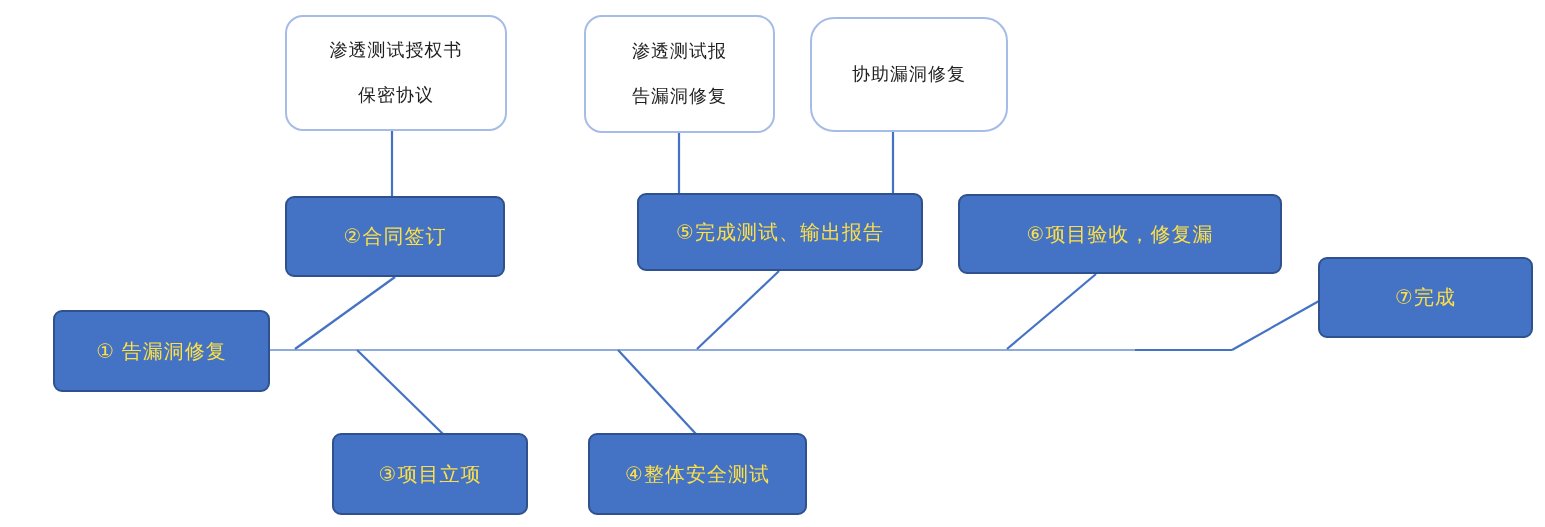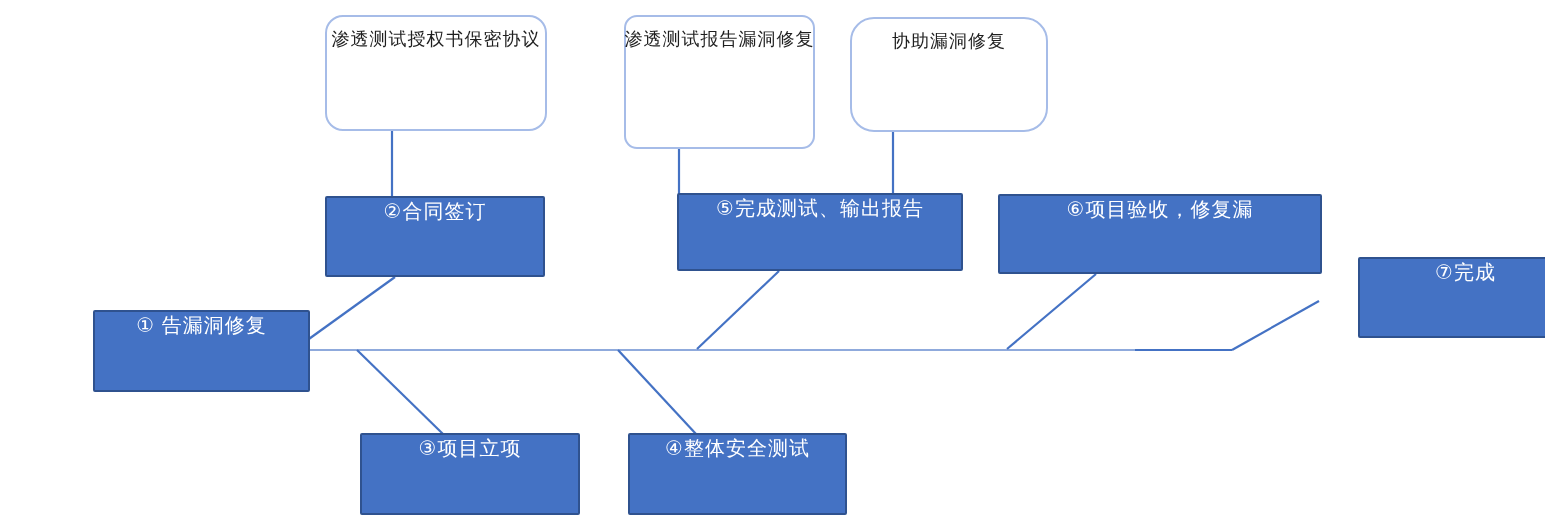--- a/index.html
+++ b/index.html
@@ -19,30 +19,30 @@
     position: absolute;
     left: 0;
     top: 0;
     width: 1545px;
     height: 527px;
   }
   .node {
     position: absolute;
     box-sizing: border-box;
     display: flex;
-    flex-direction: row;
+    flex-direction: column;
+    align-items: center;
     justify-content: center;
     text-align: center;
-    margin-left: 40px;
   }
   .step {
     background: #4472C4;
     border: 2.5px solid #2F528F;
-    border-radius: 2px;
-    color: #ffffff;
+    border-radius: 9px;
+    color: #fde047;
     font-size: 20px;
     letter-spacing: 1px;
   }
   .note {
     background: #ffffff;
     border: 2px solid #A6BCE8;
     border-radius: 18px;
     color: #1f1f1f;
     font-size: 18px;
     letter-spacing: 1px;
@@ -77,38 +77,38 @@
     <line x1="779" y1="271" x2="697" y2="349" stroke="#4472C4" stroke-width="2.2"></line>
     <line x1="1096" y1="274" x2="1007" y2="349" stroke="#4472C4" stroke-width="2.2"></line>
     <line x1="1232" y1="350" x2="1319" y2="301" stroke="#4472C4" stroke-width="2.2"></line>
   </svg>
 
   <div class="node note" style="left:285px; top:15px; width:222px; height:116px;">
     <span class="note-line">渗透测试授权书</span>
     <span class="note-line">保密协议</span>
   </div>
 
-  <div class="node note" style="left:584px; top:15px; width:191px; height:134px;border-radius:13px;">
+  <div class="node note" style="left:584px; top:15px; width:191px; height:118px;">
     <span class="note-line">渗透测试报</span>
     <span class="note-line">告漏洞修复</span>
   </div>
 
   <div class="node note" style="left:810px; top:17px; width:198px; height:115px;border-radius:24px;">
     <span class="note-line">协助漏洞修复</span>
   </div>
 
   <div class="node step" style="left:53px; top:310px; width:217px; height:82px;">
     <span class="step-label">① 告漏洞修复</span>
   </div>
 
   <div class="node step" style="left:285px; top:196px; width:220px; height:81px;">
     <span class="step-label">②合同签订</span>
   </div>
 
-  <div class="node step" style="left:320px; top:433px; width:220px; height:82px;">
+  <div class="node step" style="left:332px; top:433px; width:196px; height:82px;">
     <span class="step-label">③项目立项</span>
   </div>
 
   <div class="node step" style="left:588px; top:433px; width:219px; height:82px;">
     <span class="step-label">④整体安全测试</span>
   </div>
 
   <div class="node step" style="left:637px; top:193px; width:286px; height:78px;">
     <span class="step-label">⑤完成测试、输出报告</span>
   </div>

